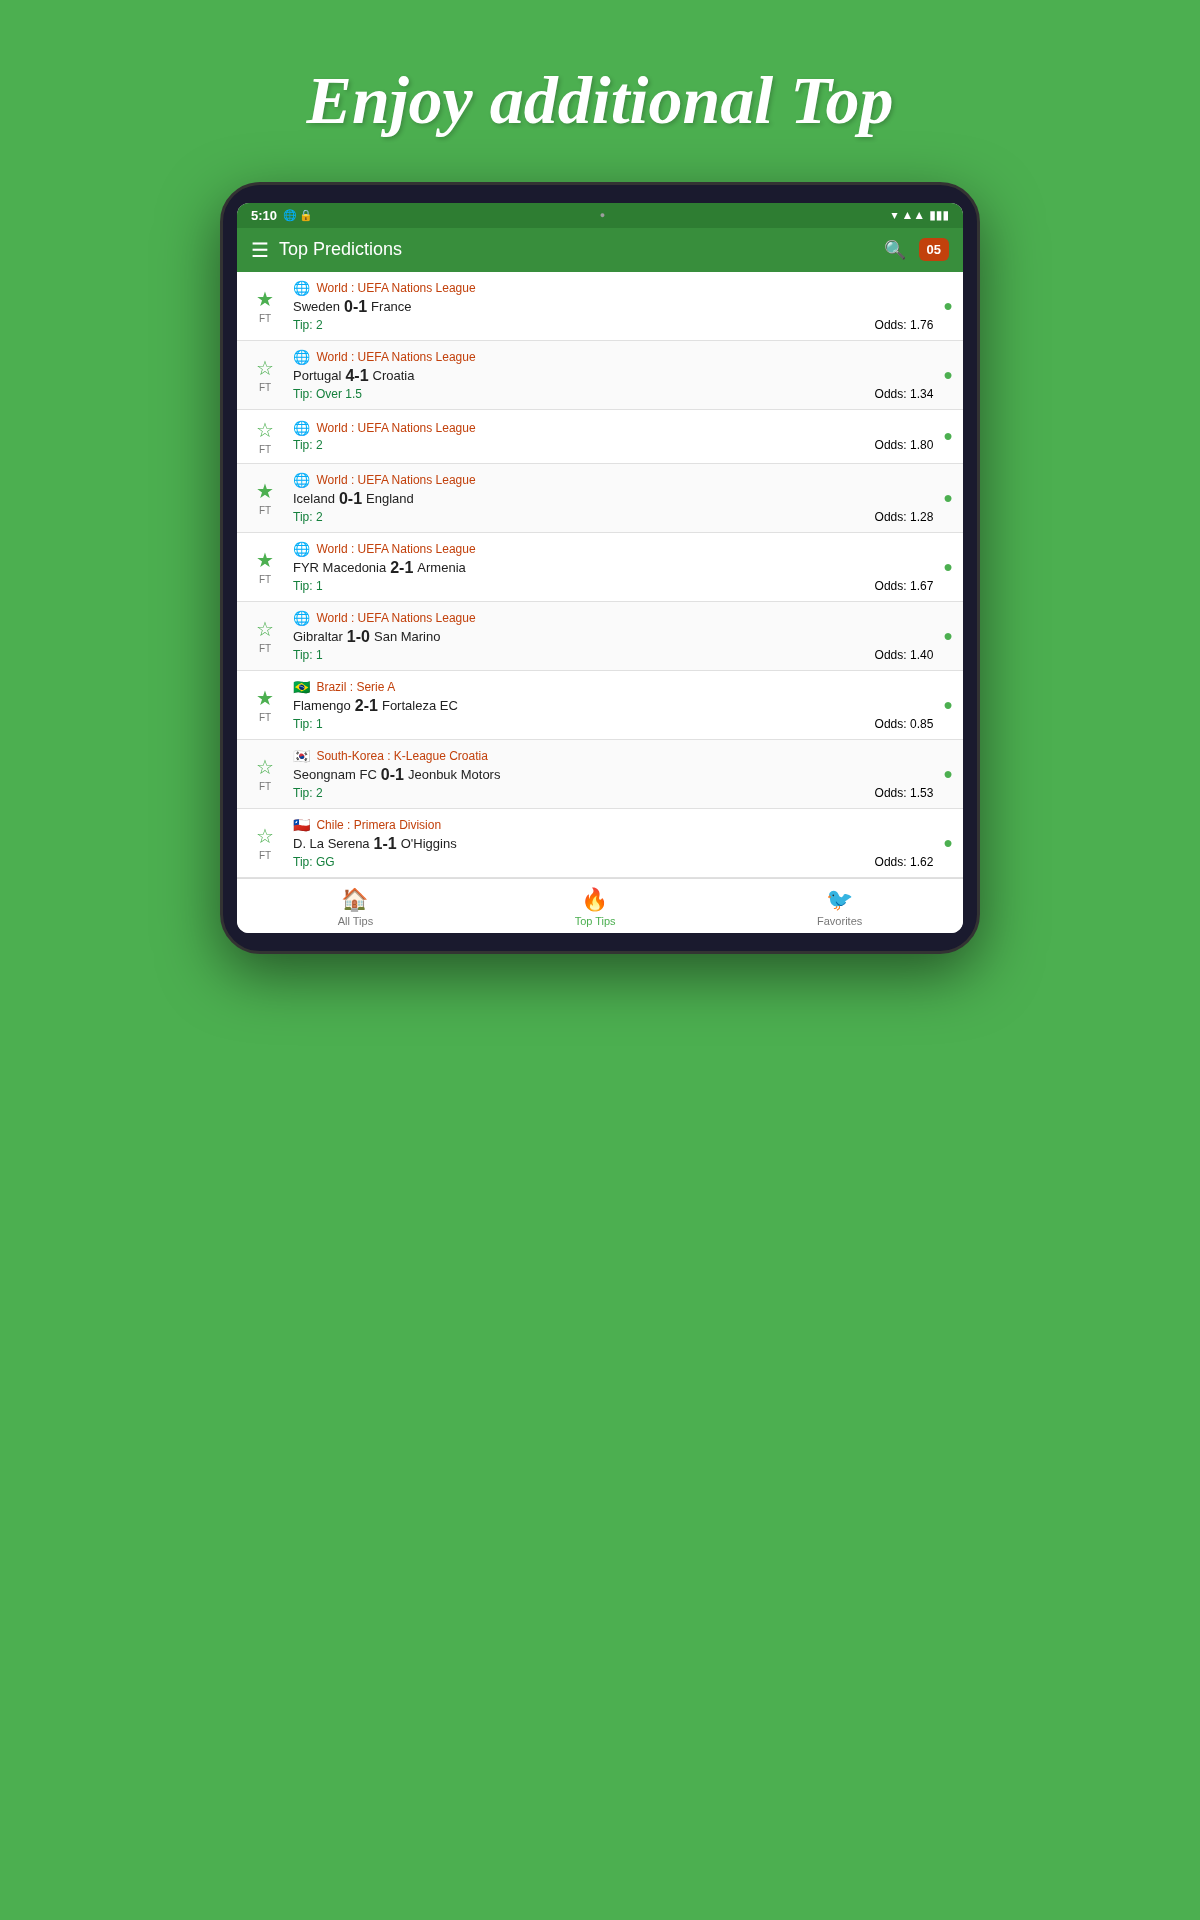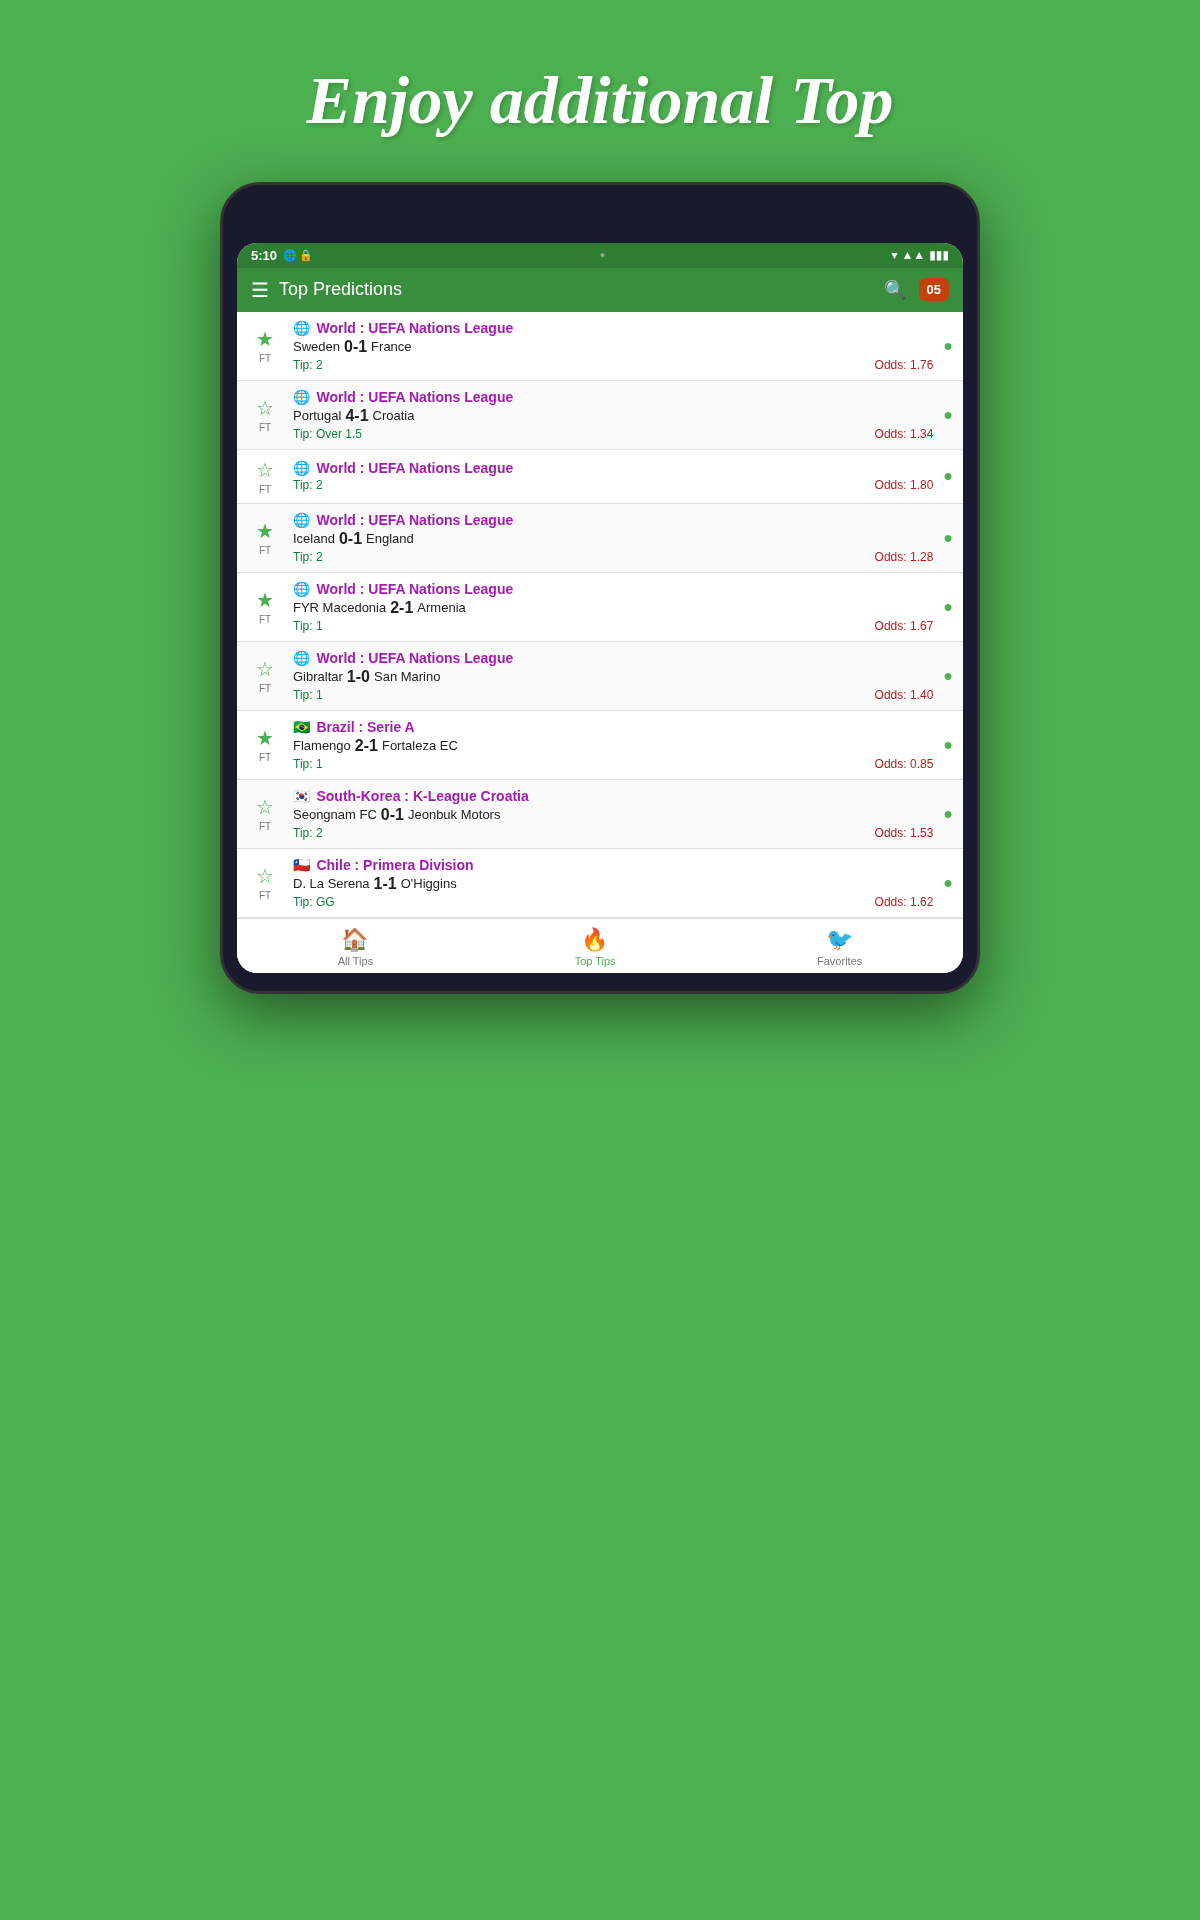--- a/index.html
+++ b/index.html
@@ -28,23 +28,22 @@
     .tablet-wrapper {
       width: 760px;
       background: #1a1a2e;
       border-radius: 40px;
       padding: 18px 14px;
       box-shadow: 0 20px 60px rgba(0,0,0,0.5);
       border: 3px solid #333;
     }
     .tablet-screen {
       background: #f5f5f5;
-      border-radius: 20px;
+      border-radius: 12px;
       overflow: hidden;
-      margin-top: 40px;
     }
     .status-bar {
       background: #2e7d32;
       color: white;
       font-size: 13px;
       padding: 5px 14px;
       display: flex;
       justify-content: space-between;
       align-items: center;
     }
@@ -92,39 +91,39 @@
     .star.filled { color: #4caf50; }
     .ft-label { font-size: 10px; color: #777; margin-top: 2px; }
     .match-info { flex: 1; }
     .league-row {
       display: flex;
       align-items: center;
       gap: 6px;
       margin-bottom: 2px;
     }
     .league-flag { font-size: 14px; }
-    .league-name { font-size: 14px; color: #a21caf; font-weight: bold; }
+    .league-name { font-size: 12px; color: #c2410c; font-weight: normal; }
     .score-row {
       display: flex;
       align-items: center;
       gap: 4px;
       font-size: 13px;
       color: #222;
       margin-bottom: 2px;
     }
     .team-name { font-size: 13px; }
     .score { font-weight: bold; font-size: 16px; }
     .tip-odds-row {
       display: flex;
       justify-content: space-between;
       font-size: 12px;
       color: #555;
     }
     .tip { color: #15803d; }
-    .odds { color: #b91c1c; }
+    .odds { color: #000000; }
     .green-dot { color: #4caf50; font-size: 16px; flex-shrink: 0; }
     .bottom-nav {
       background: white;
       display: flex;
       justify-content: space-around;
       padding: 8px 0 6px 0;
       border-top: 1px solid #ddd;
     }
     .nav-item {
       display: flex;

